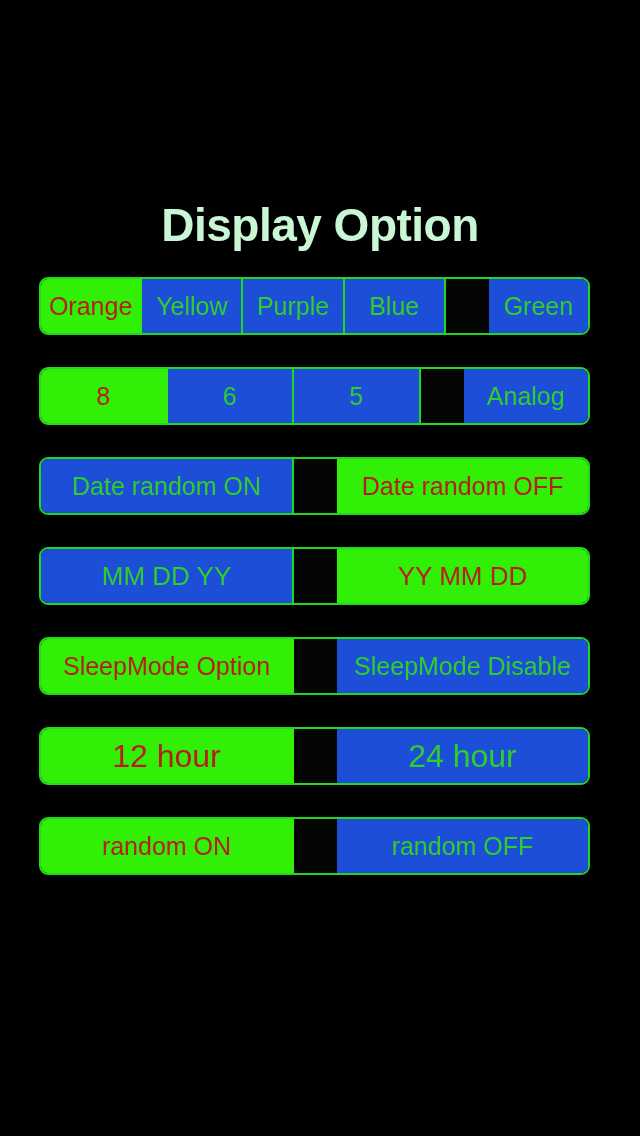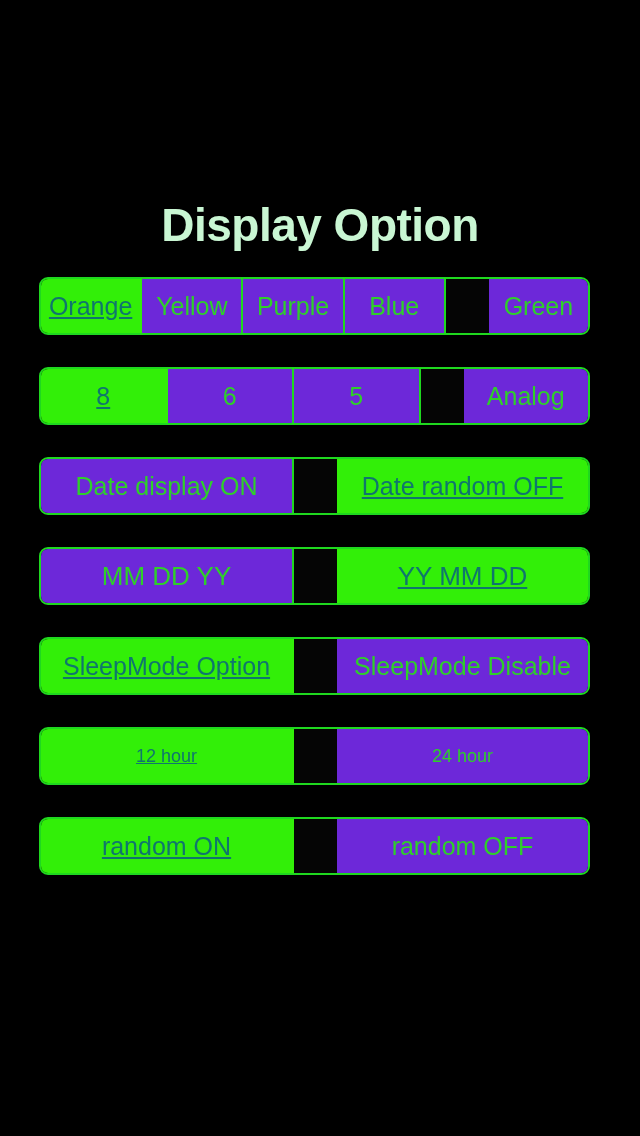--- a/index.html
+++ b/index.html
@@ -62,46 +62,45 @@
   .seg {
     flex: 1 1 0;
     display: flex;
     align-items: center;
     justify-content: center;
     box-sizing: border-box;
     border-right: 2px solid #1fd81f;
     font-size: 25px;
     line-height: 1;
     color: #2fcf2a;
-    background: #6d28d9;
+    background: #1d4ed8;
     white-space: nowrap;
     padding: 0 4px;
     overflow: hidden;
   }
   .seg:last-child {
     border-right: none;
     margin-left: 43px;
   }
   .seg.selected {
     background: #32ef08;
-    color: #0f766e;
+    color: #b91c1c;
     border-right-color: #32ef08;
-    text-decoration: underline;
   }
   .seg.selected + .seg {
     border-left: none;
   }
 
   
   .seg-row[data-row="0"] .seg { font-size: 25px; }
   .seg-row[data-row="1"] .seg { font-size: 25px; }
   .seg-row[data-row="2"] .seg { font-size: 25px; }
   .seg-row[data-row="3"] .seg { font-size: 26px; }
   .seg-row[data-row="4"] .seg { font-size: 25px; }
-  .seg-row[data-row="5"] .seg { font-size: 18px; }
+  .seg-row[data-row="5"] .seg { font-size: 32px; }
   .seg-row[data-row="6"] .seg { font-size: 25px; }
 </style>
 </head>
 <body>
 
 <div id="screen">
 
   <div id="page-title">Display Option</div>
 
   <div id="controls">
@@ -112,21 +111,21 @@
         <div class="seg">Blue</div>
         <div class="seg">Green</div>
       </div>
       <div class="seg-row" data-row="1">
         <div class="seg selected">8</div>
         <div class="seg">6</div>
         <div class="seg">5</div>
         <div class="seg">Analog</div>
       </div>
       <div class="seg-row" data-row="2">
-        <div class="seg">Date display ON</div>
+        <div class="seg">Date random ON</div>
         <div class="seg selected">Date random OFF</div>
       </div>
       <div class="seg-row" data-row="3">
         <div class="seg">MM DD YY</div>
         <div class="seg selected">YY MM DD</div>
       </div>
       <div class="seg-row" data-row="4">
         <div class="seg selected">SleepMode Option</div>
         <div class="seg">SleepMode Disable</div>
       </div>

